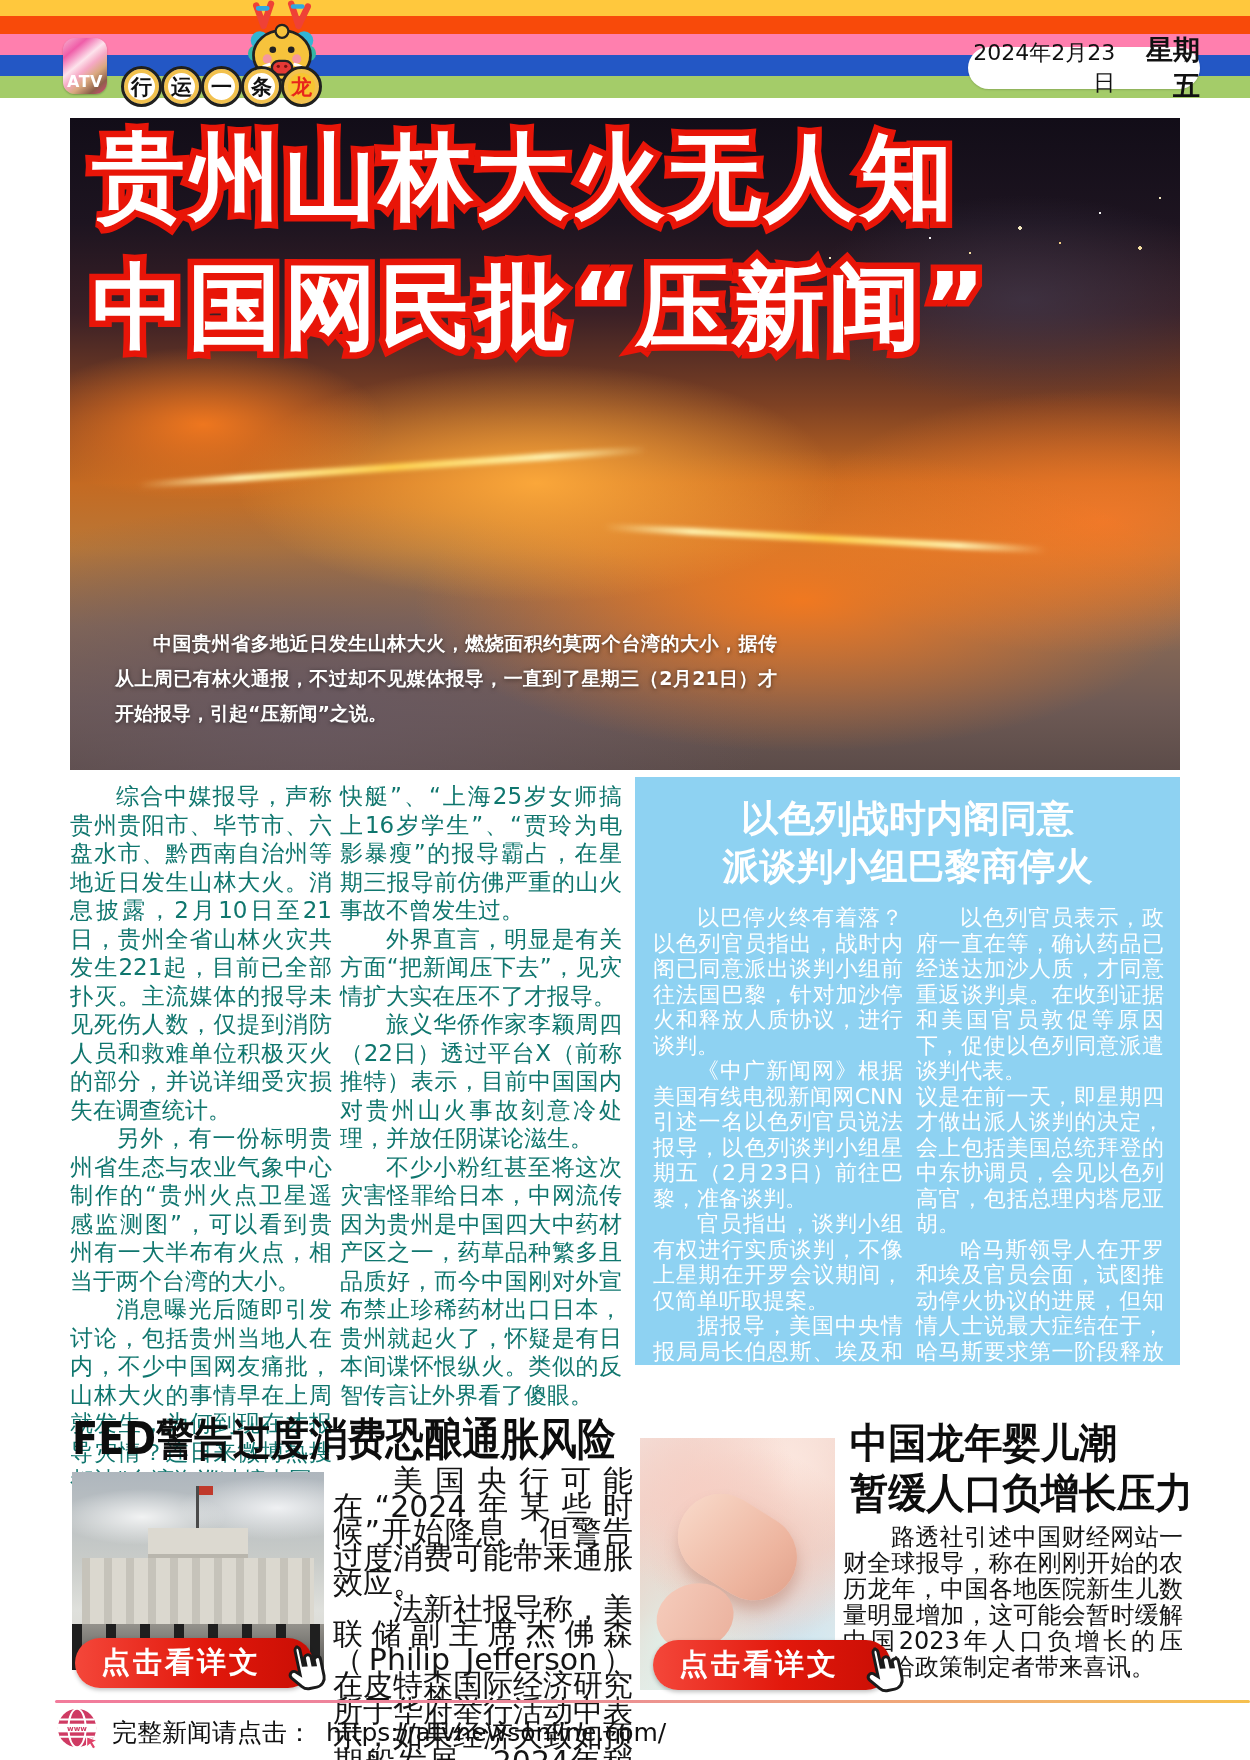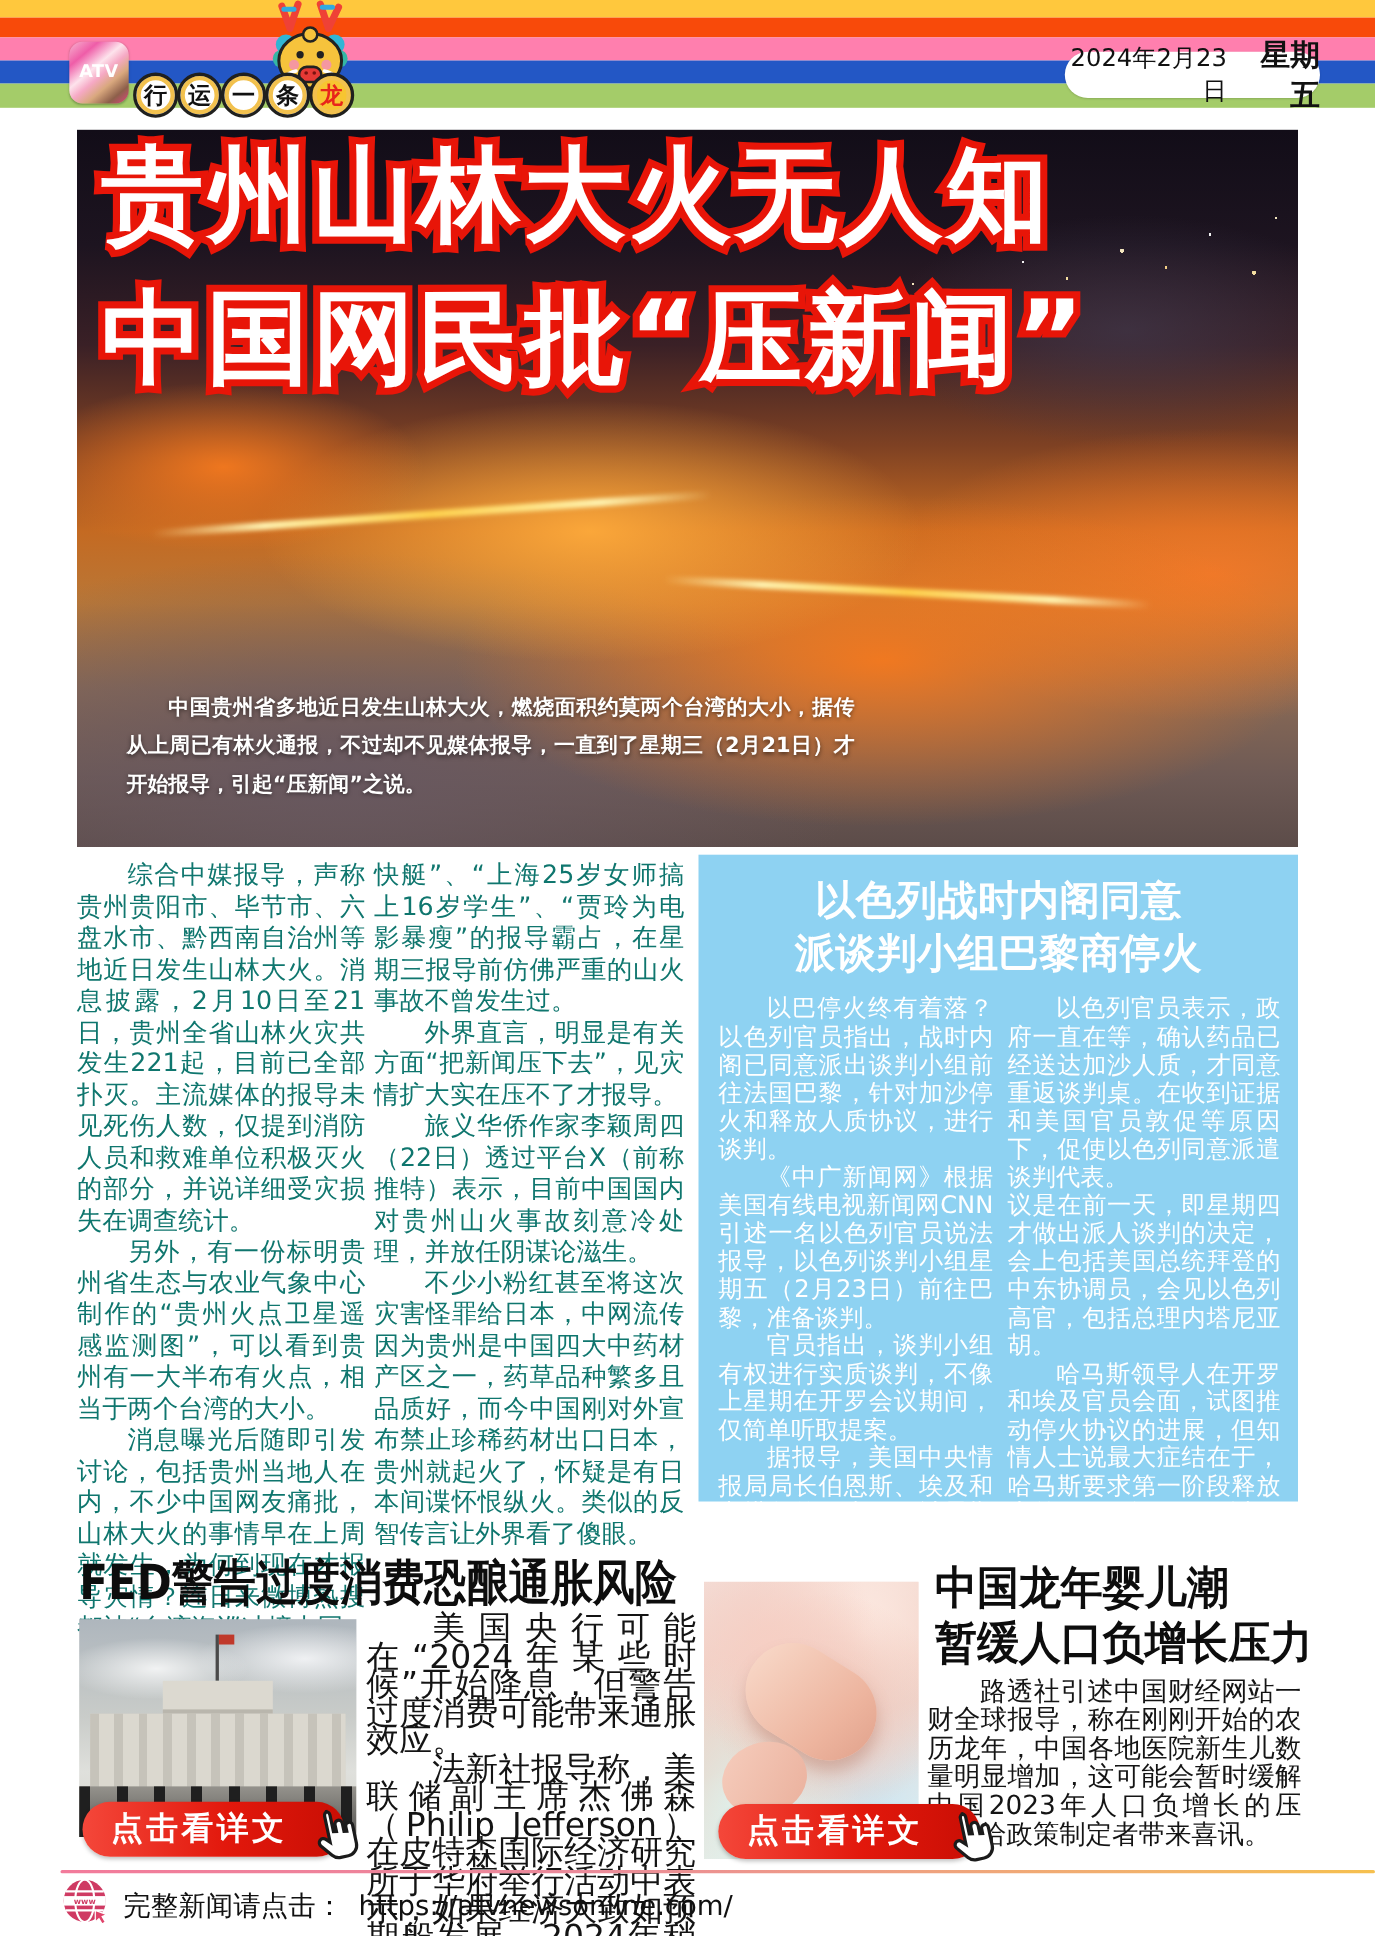--- a/index.html
+++ b/index.html
@@ -9,23 +9,23 @@
 
   
   .stripes { position:absolute; left:0; top:0; width:1250px; height:98px; z-index:1; }
   .stripe { width:100%; }
   .stripe.yellow { height:16px; background:#FFC83D; }
   .stripe.orange { height:18px; background:#F84A0A; }
   .stripe.pink   { height:21px; background:#FF7FAE; }
   .stripe.blue   { height:21px; background:#2357C5; }
   .stripe.green  { height:22px; background:#A4CC69; }
 
-  .atv-logo { position:absolute; left:63px; top:38px; width:54px; height:56px; border-radius:12px;
+  .atv-logo { position:absolute; left:63px; top:38px; width:44px; height:56px; border-radius:12px;
     background:linear-gradient(140deg,#f7b3cf 0%,#ef5da8 22%,#fde3ec 42%,#f6a9c5 54%,#d9a87e 68%,#8d5f4a 84%,#e0447f 100%);
-    z-index:4; display:flex; align-items:center; justify-content:center;
+    z-index:4; display:flex; align-items:flex-end; justify-content:center;
     color:#fff; font-weight:bold; font-size:16px; padding-bottom:3px; letter-spacing:0.5px;
     box-shadow:0 1px 2px rgba(0,0,0,.25); }
 
   .banner { position:absolute; left:121px; top:66px; display:flex; z-index:3; }
   .banner-circle { width:41px; height:41px; border-radius:50%; background:#fff;
     border:3px solid #20201e; box-shadow:inset 0 0 0 4px #F2C14E;
     display:flex; align-items:center; justify-content:center;
     font-size:21px; font-weight:bold; color:#111; margin-right:-1px; }
   .banner-circle.last { background:#F7C531; color:#E8251B; }
 

